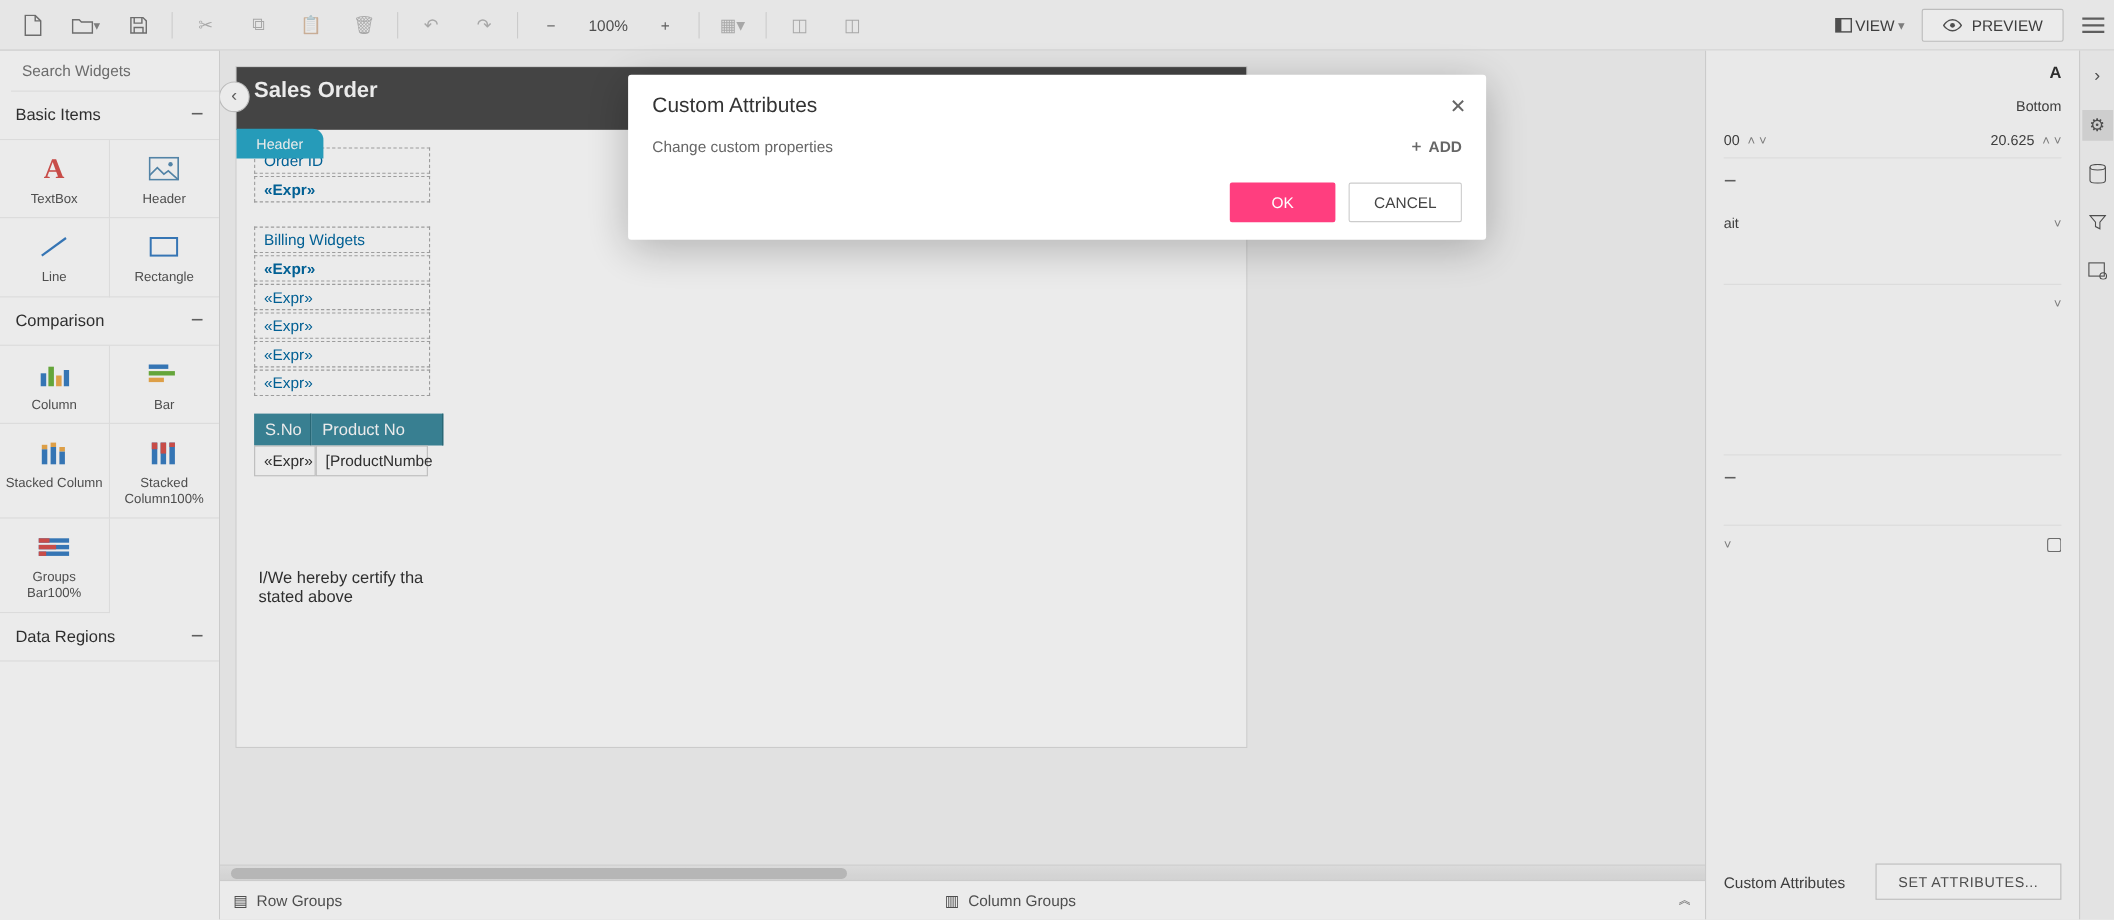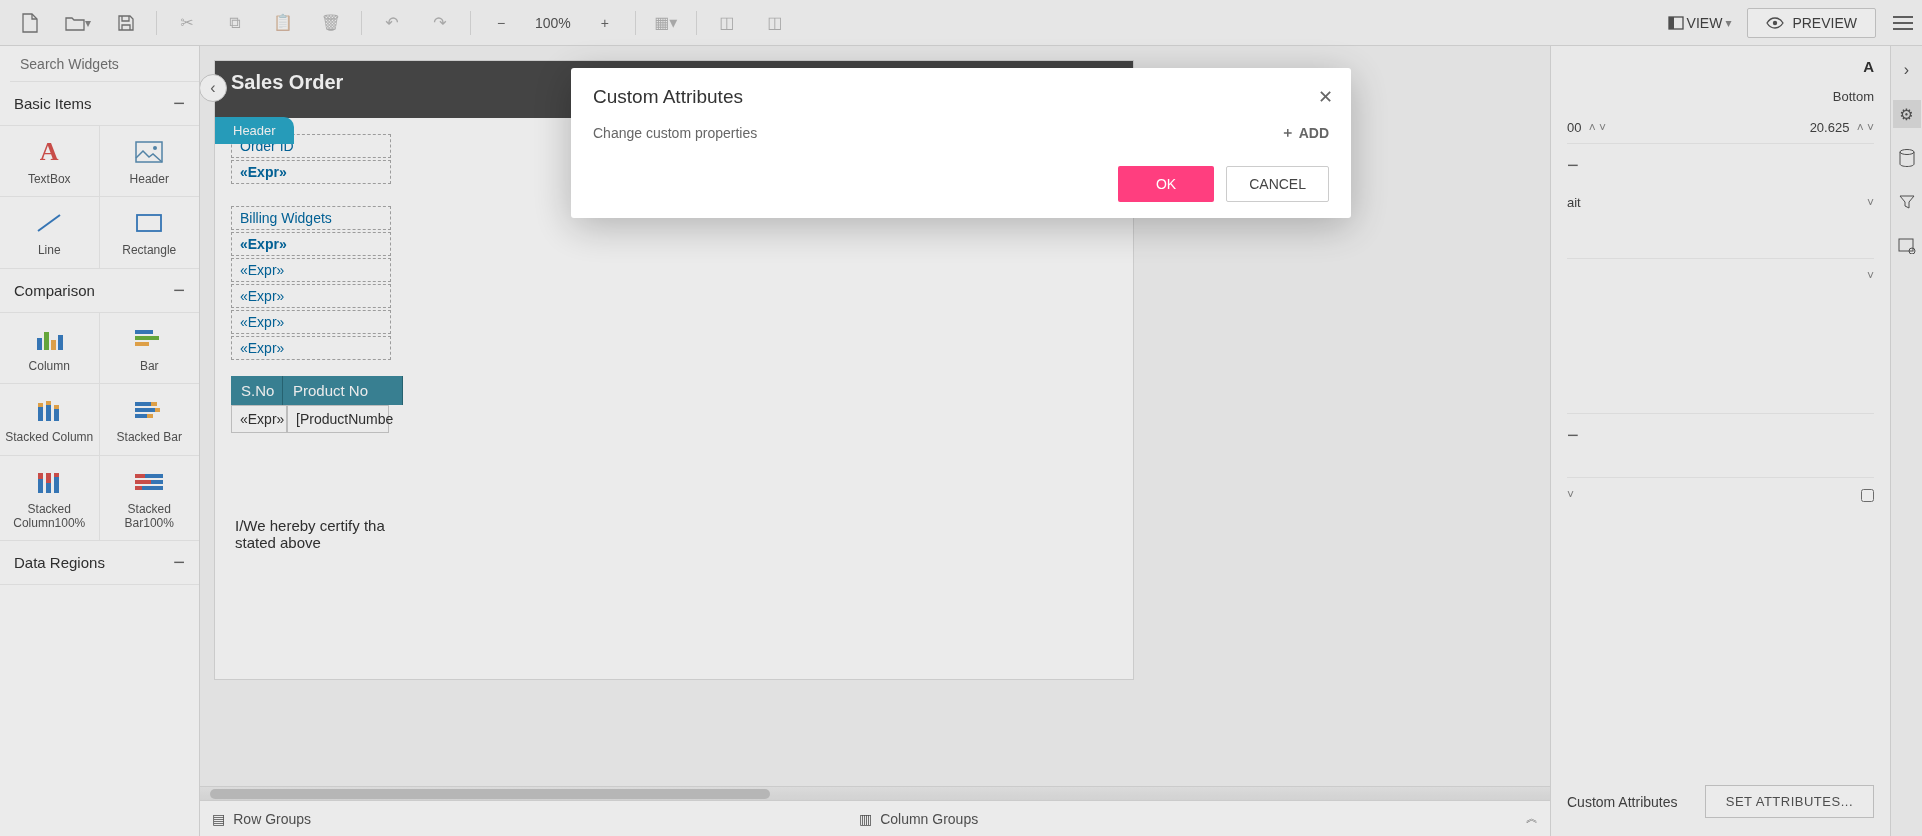--- a/index.html
+++ b/index.html
@@ -232,33 +232,20 @@
               <rect x="11" y="2" width="5" height="4" fill="#f0ad4e"></rect>
               <rect x="19" y="10" width="5" height="12" fill="#3a7fc4"></rect>
               <rect x="19" y="6" width="5" height="4" fill="#f0ad4e"></rect>
             </svg>
           </div>
         <div class="widget-label">Stacked Column</div>
       </div>
       <div class="widget-cell">
         <div class="widget-icon">
             <svg width="28" height="22">
-              <rect x="0" y="3" width="16" height="4" fill="#3a7fc4"></rect>
-              <rect x="16" y="3" width="6" height="4" fill="#f0ad4e"></rect>
-              <rect x="0" y="9" width="20" height="4" fill="#3a7fc4"></rect>
-              <rect x="20" y="9" width="5" height="4" fill="#f0ad4e"></rect>
-              <rect x="0" y="15" width="12" height="4" fill="#3a7fc4"></rect>
-              <rect x="12" y="15" width="6" height="4" fill="#f0ad4e"></rect>
-            </svg>
-          </div>
-        <div class="widget-label">Stacked Bar</div>
-      </div>
-      <div class="widget-cell">
-        <div class="widget-icon">
-            <svg width="28" height="22">
               <rect x="3" y="2" width="5" height="20" fill="#3a7fc4"></rect>
               <rect x="3" y="2" width="5" height="6" fill="#d9534f"></rect>
               <rect x="11" y="2" width="5" height="20" fill="#3a7fc4"></rect>
               <rect x="11" y="2" width="5" height="10" fill="#d9534f"></rect>
               <rect x="19" y="2" width="5" height="20" fill="#3a7fc4"></rect>
               <rect x="19" y="2" width="5" height="4" fill="#d9534f"></rect>
             </svg>
           </div>
         <div class="widget-label">Stacked Column100%</div>
       </div>
@@ -266,21 +253,21 @@
         <div class="widget-icon">
             <svg width="28" height="22">
               <rect x="0" y="3" width="28" height="4" fill="#3a7fc4"></rect>
               <rect x="0" y="3" width="10" height="4" fill="#d9534f"></rect>
               <rect x="0" y="9" width="28" height="4" fill="#3a7fc4"></rect>
               <rect x="0" y="9" width="16" height="4" fill="#d9534f"></rect>
               <rect x="0" y="15" width="28" height="4" fill="#3a7fc4"></rect>
               <rect x="0" y="15" width="7" height="4" fill="#d9534f"></rect>
             </svg>
           </div>
-        <div class="widget-label">Stacked Bar100%</div>
+        <div class="widget-label">Groups Bar100%</div>
       </div>
     </div>
     <div class="cat-header">
       <span>Data Regions</span>
         <span class="minus">−</span>
     </div>
   </div>
 
   <div class="canvas-wrap">
     <div class="collapse-handle">‹</div>

